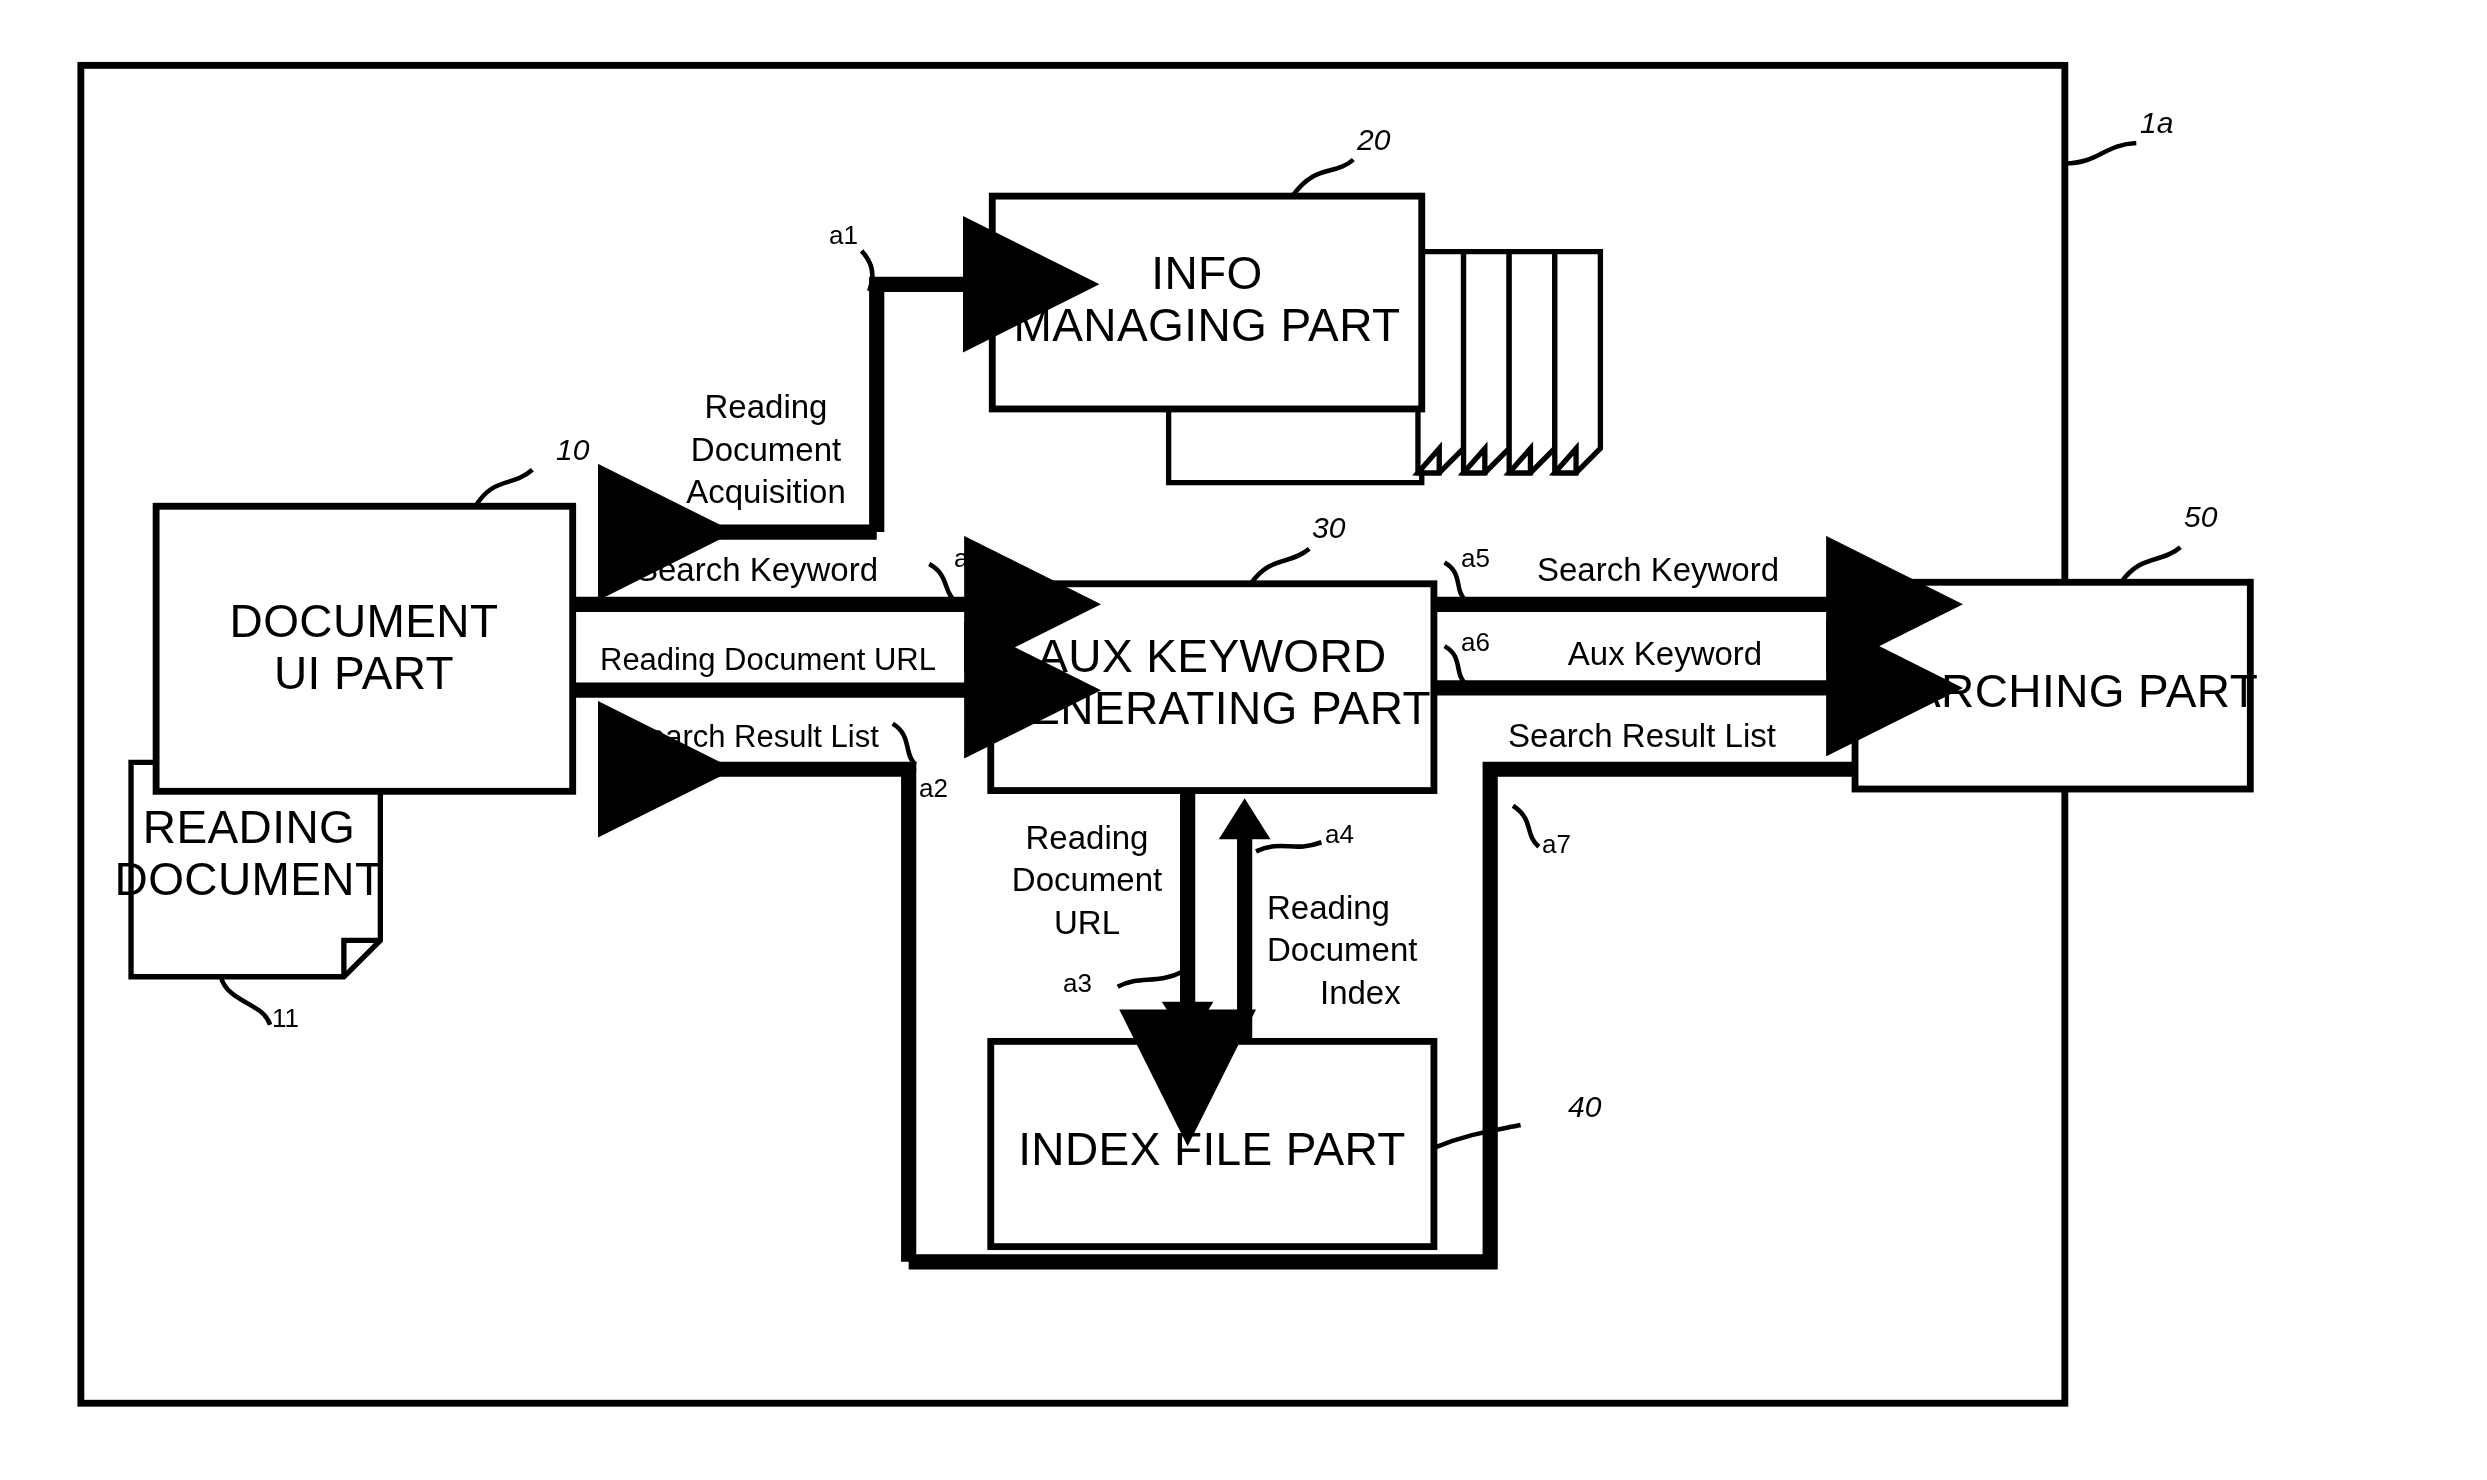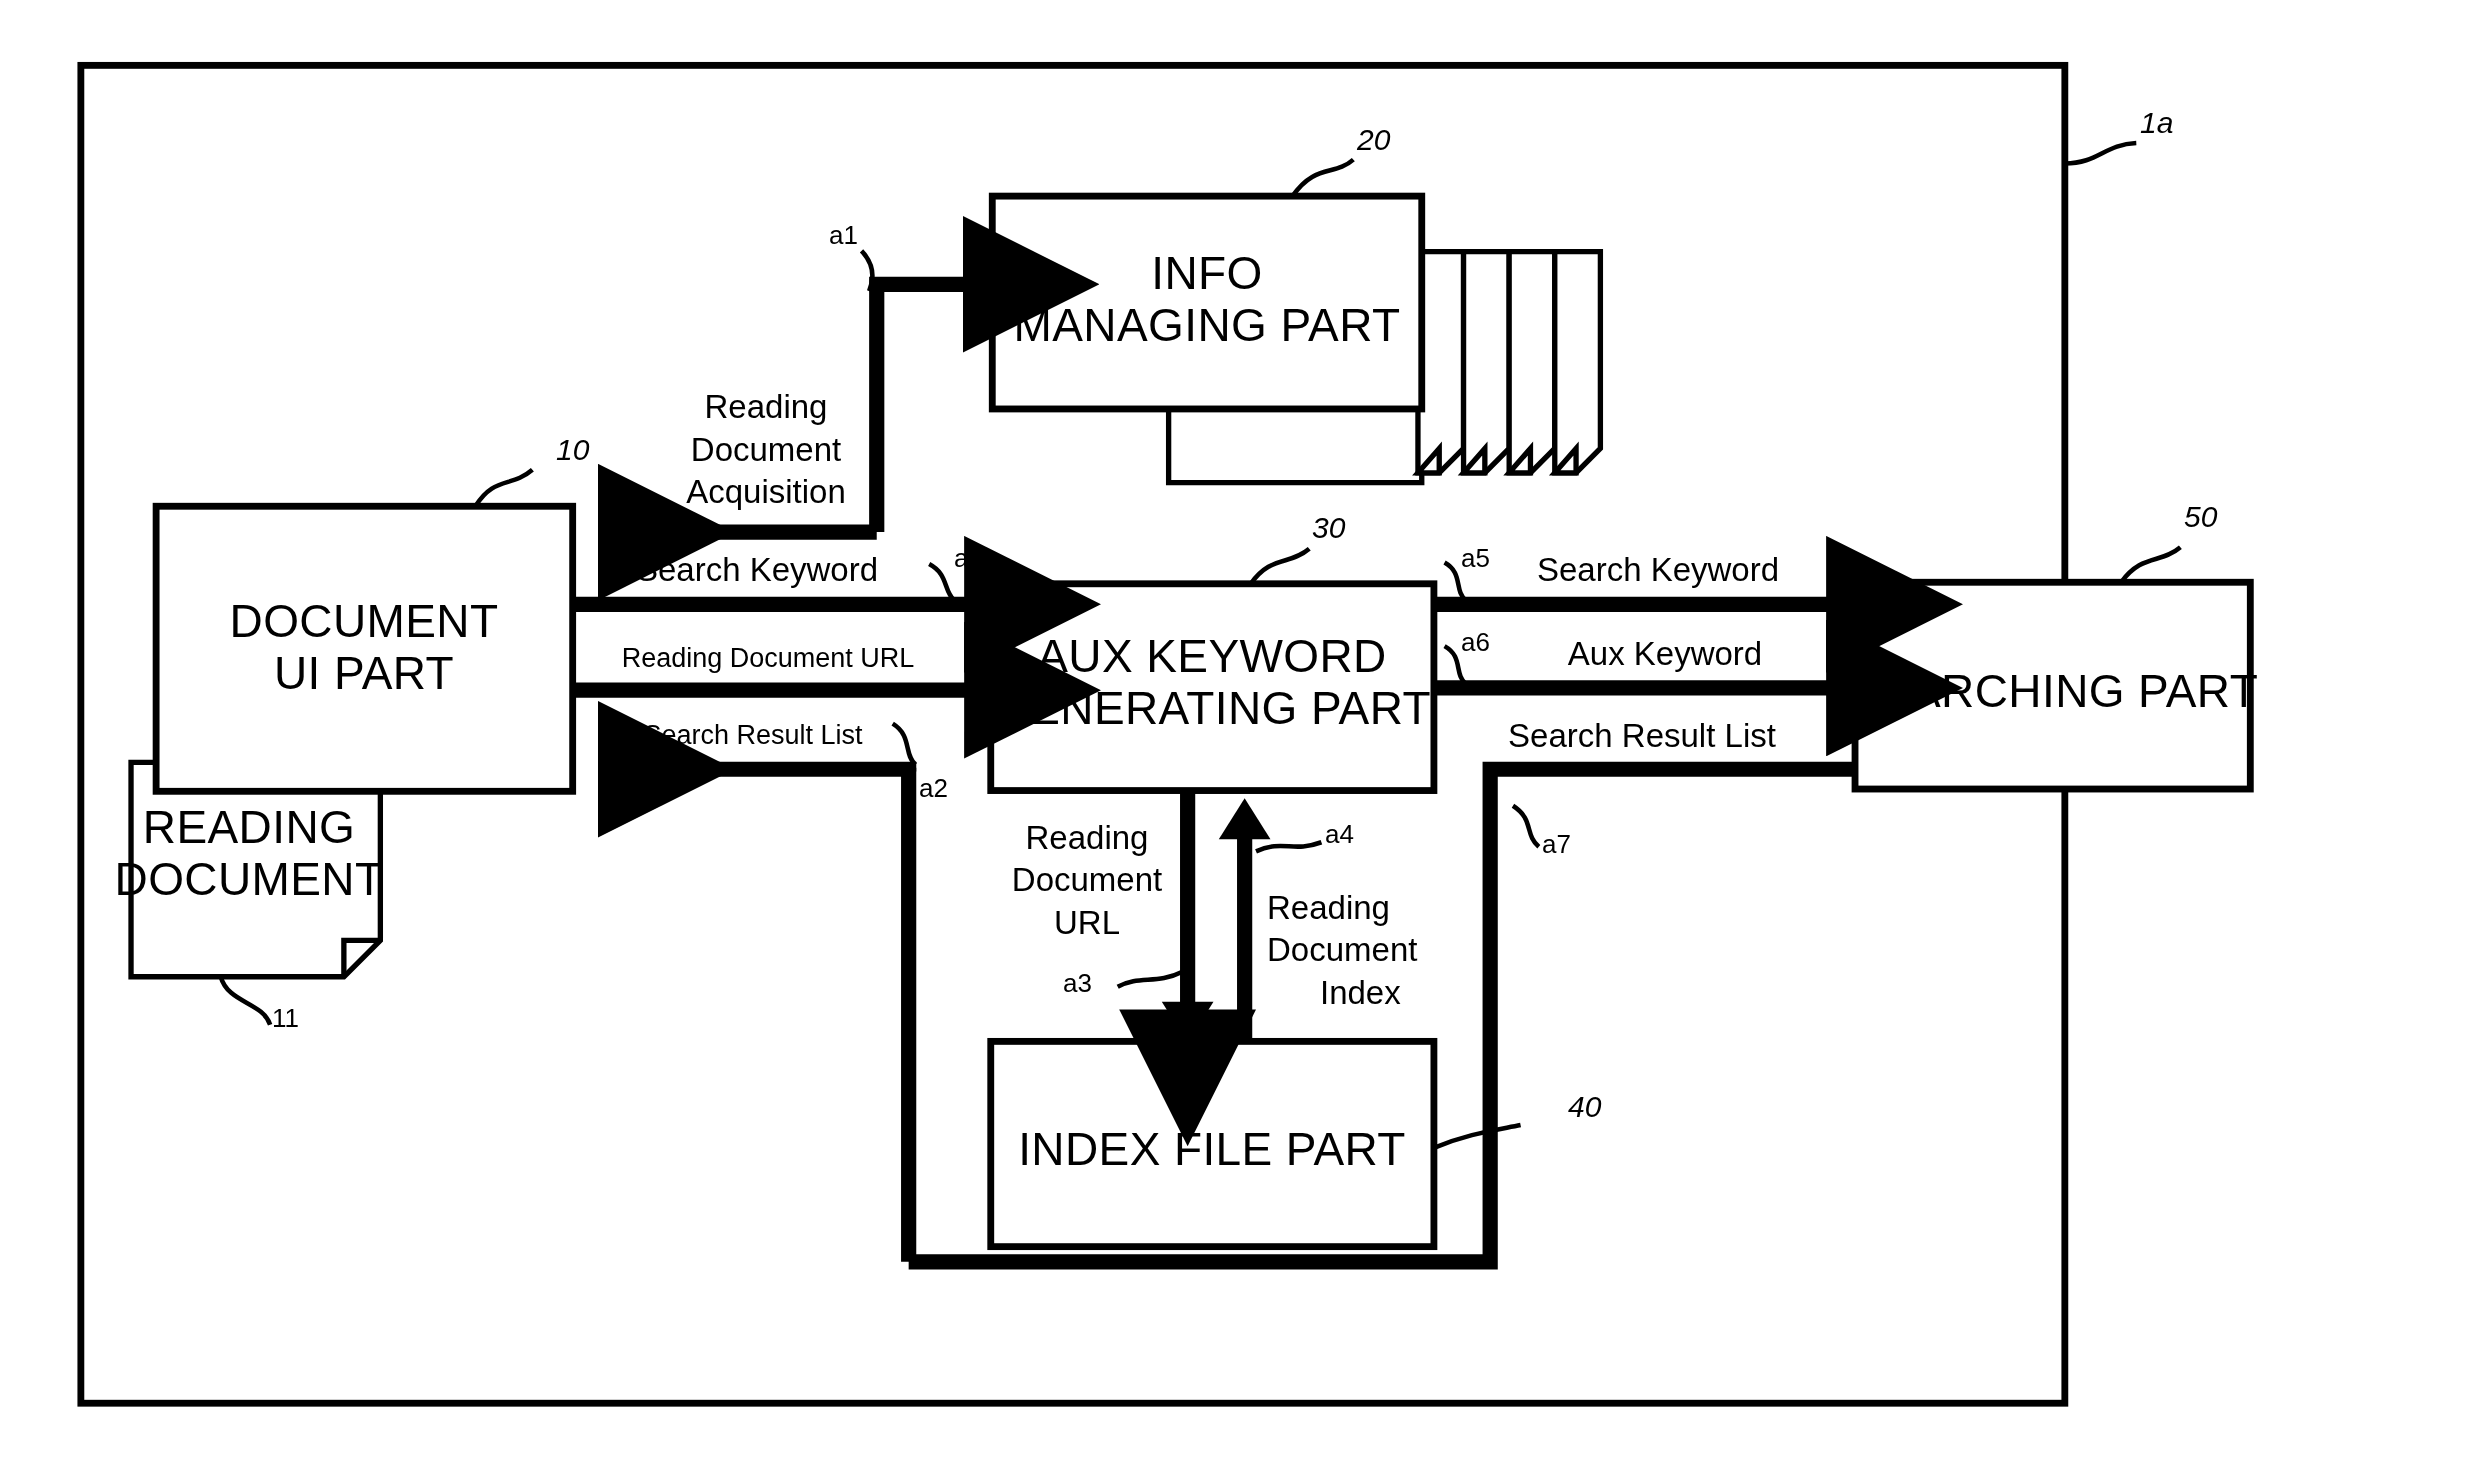--- a/index.html
+++ b/index.html
@@ -37,21 +37,21 @@
   .box-title {
     text-align: center;
     font-size: 46px;
     letter-spacing: 0.4px;
   }
   .flow-label {
     font-size: 33px;
     text-align: center;
   }
   .flow-label.small {
-    font-size: 27px;
+    font-size: 31px;
   }
   .ref-num {
     font-size: 30px;
     font-weight: 400;
     font-style: italic;
   }
   .ref-small {
     font-size: 26px;
   }
   .center-x {

